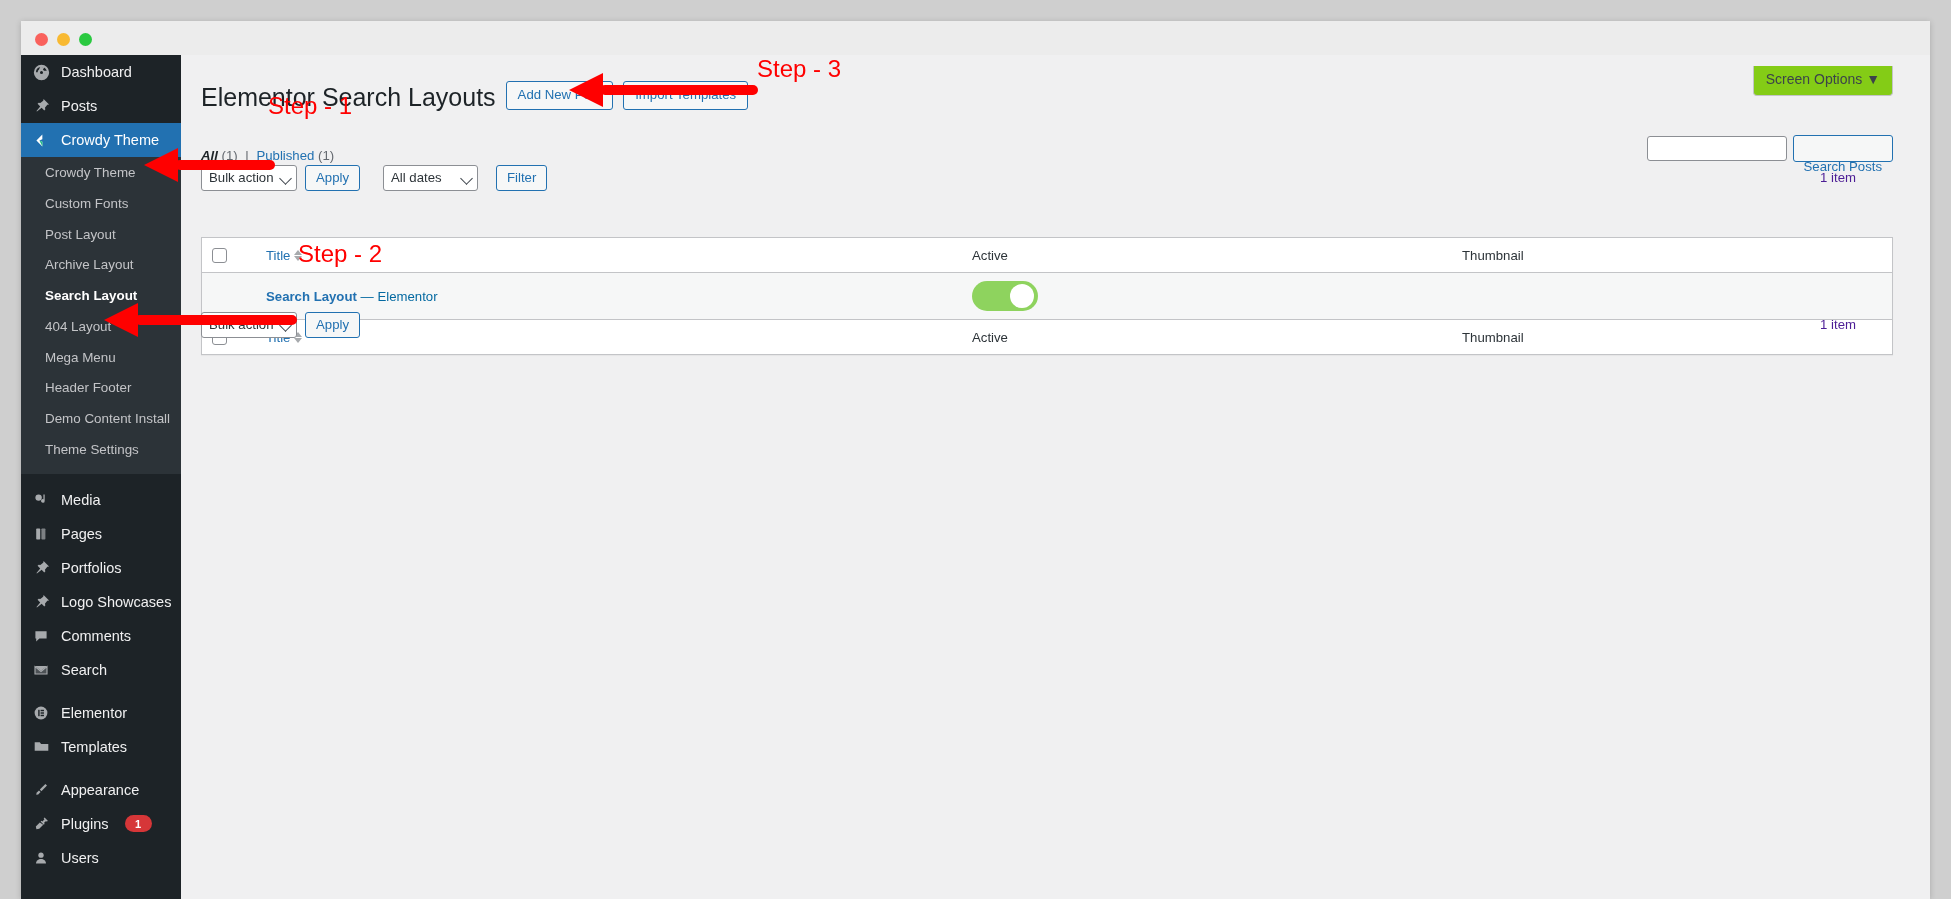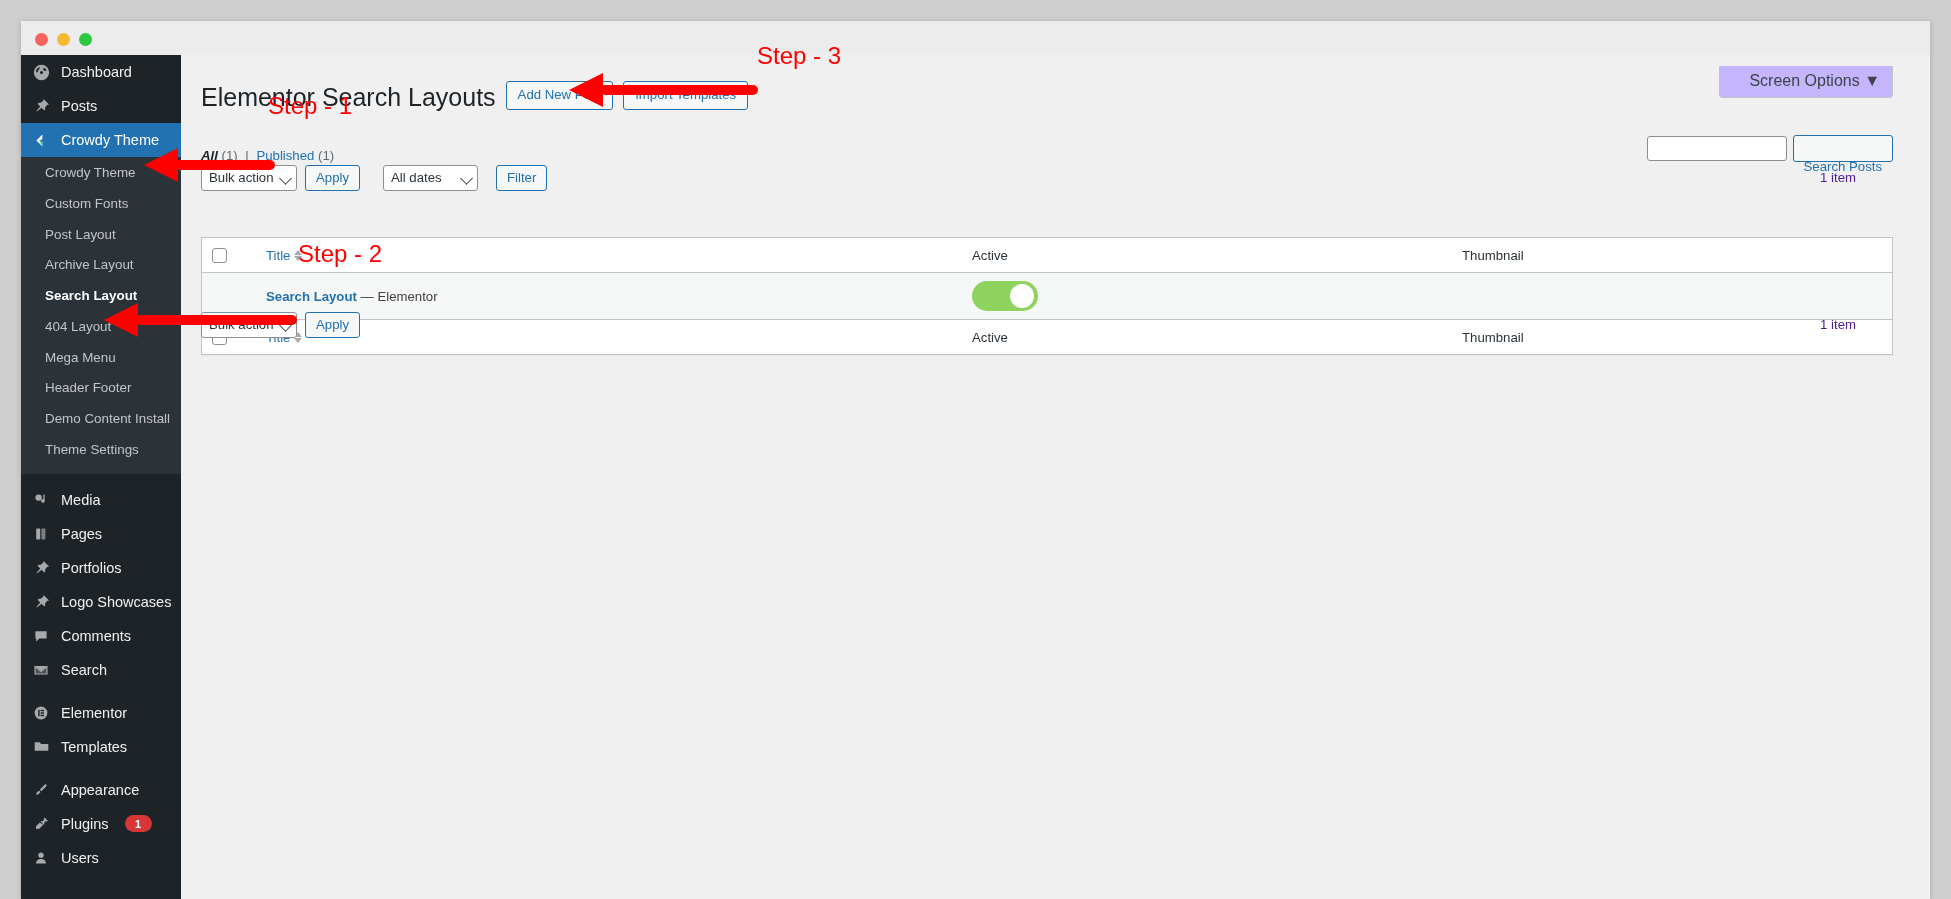--- a/index.html
+++ b/index.html
@@ -52,23 +52,23 @@
     font-size:11px;font-weight:bold;padding:0 5px;margin-left:6px;
   }
 
   
   .wpbody{
     position:absolute;left:160px;top:34px;width:1749px;height:844px;
     background:#f0f0f1;overflow:hidden;
   }
   .screen-meta{
     position:absolute;right:37px;top:11px;
-    background:#c4b5fd;border:1px solid #c3c4c7;border-top:none;
+    background:#84cc16;border:1px solid #c3c4c7;border-top:none;
     border-radius:0 0 4px 4px;
-    padding:4px 12px 5px 29px;font-size:16px;color:#3c434a;cursor:pointer;
+    padding:4px 12px 5px 12px;font-size:14px;color:#3c434a;cursor:pointer;
     line-height:1.4;
   }
   .content-pad{position:absolute;left:0;top:0;width:1749px;height:844px;}
 
   .page-head{
     position:absolute;left:20px;top:26px;display:flex;align-items:flex-start;gap:10px;
   }
   .page-title{font-size:25px;font-weight:400;color:#1d2327;line-height:1.3;}
   .page-title-action{
     border:1px solid #2271b1;color:#2271b1;background:#f6f7f7;
@@ -146,21 +146,21 @@
   }
   .sortable a{color:#2271b1;text-decoration:none;display:inline-flex;align-items:center;gap:4px;}
   .sorting-indicator{display:inline-flex;flex-direction:column;gap:1px;}
   .sorting-indicator .up,.sorting-indicator .dn{
     width:0;height:0;border-left:4px solid transparent;border-right:4px solid transparent;
   }
   .sorting-indicator .up{border-bottom:5px solid #a7aaad;}
   .sorting-indicator .dn{border-top:5px solid #a7aaad;}
   .row-main{background:#f6f7f7;height:46px;}
   .row-title a{color:#2271b1;text-decoration:none;font-weight:600;}
-  .row-title .dash{color:#404040;font-weight:400;}
+  .row-title .dash{color:#0369a1;font-weight:400;}
 
   .toggle{
     display:inline-block;width:66px;height:30px;border-radius:15px;background:#8ed35e;
     position:relative;cursor:pointer;vertical-align:middle;
   }
   .toggle .knob{
     position:absolute;top:3px;right:4px;width:24px;height:24px;border-radius:50%;background:#fff;
   }
 
   
@@ -477,15 +477,15 @@
   <div class="arrow" style="left:105px;top:315px;width:190px;">
     <div class="head"></div>
     <div class="shaft" style="left:30px;width:162px;"></div>
   </div>
   <div class="anno-text" style="left:298px;top:240px;">Step - 2</div>
 
   <div class="arrow" style="left:570px;top:85px;width:185px;">
     <div class="head"></div>
     <div class="shaft" style="left:30px;width:158px;"></div>
   </div>
-  <div class="anno-text" style="left:757px;top:42px;">Step - 3</div>
+  <div class="anno-text" style="left:757px;top:55px;">Step - 3</div>
 
 </div>
 
 </body></html>

